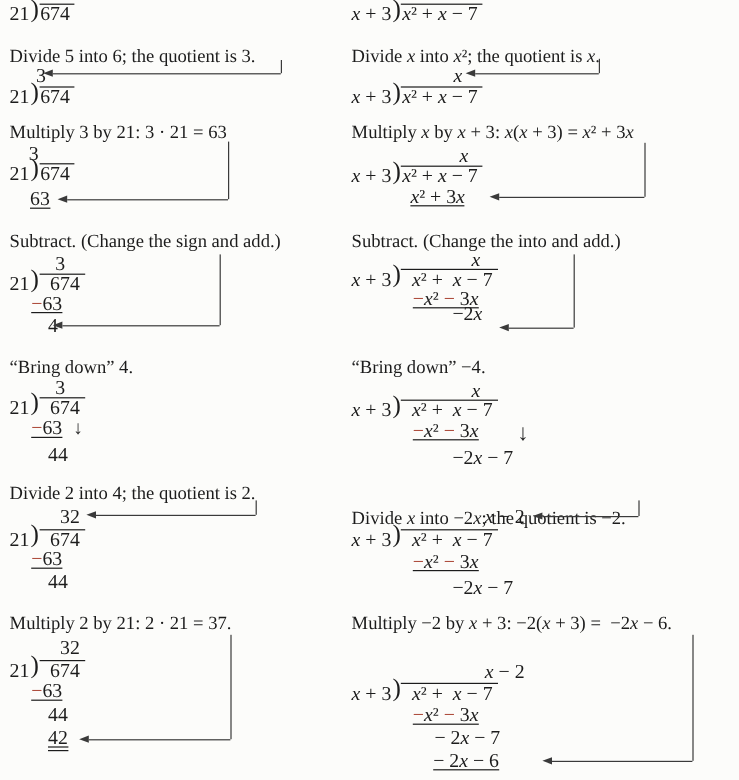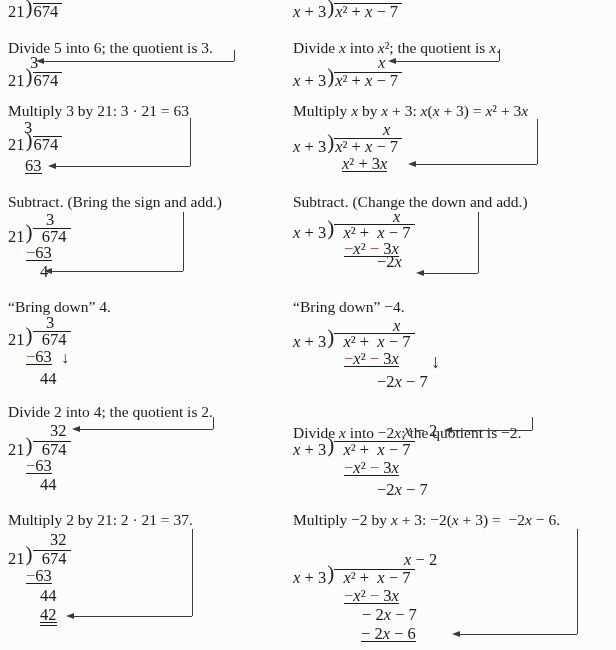--- a/index.html
+++ b/index.html
@@ -40,21 +40,21 @@
     <div class="row m" style="left:8px;top:72px"><span>21</span><span class="paren">)</span><span class="dvd">674</span></div>
 
     <div class="cap" style="left:8px;top:103px">Multiply 3 by 21: 3 · 21 = 63</div>
     <div class="row m" style="left:24px;top:120px">3</div>
     <div class="row m" style="left:8px;top:136px"><span>21</span><span class="paren">)</span><span class="dvd">674</span></div>
     <div class="row m" style="left:25px;top:158px"><span class="u">63</span></div>
     <div class="vl" style="left:190px;top:118px;height:48px"></div>
     <div class="hl" style="left:56px;top:166px;width:134px"></div>
     <div class="ah" style="left:48px;top:163px"></div>
 
-    <div class="cap" style="left:8px;top:194px">Subtract. (Bring the sign and add.)</div>
+    <div class="cap" style="left:8px;top:194px">Subtract. (Change the sign and add.)</div>
     <div class="row m" style="left:46px;top:212px">3</div>
     <div class="row m" style="left:8px;top:228px"><span>21</span><span class="paren">)</span><span class="dvd">  674</span></div>
     <div class="row m" style="left:26px;top:245px"><span class="u"><span class="rm">−</span>63</span></div>
     <div class="row m" style="left:40px;top:264px">4</div>
     <div class="vl" style="left:183px;top:212px;height:59px"></div>
     <div class="hl" style="left:52px;top:271px;width:131px"></div>
     <div class="ah" style="left:44px;top:268px"></div>
 
     <div class="cap" style="left:8px;top:299px">“Bring down” 4.</div>
     <div class="row m" style="left:46px;top:315px">3</div>
@@ -95,21 +95,21 @@
     <div class="row m" style="left:293px;top:72px"><span><i>x</i> + 3</span><span class="paren">)</span><span class="dvd"><i>x</i>² + <i>x</i> − 7</span></div>
 
     <div class="cap" style="left:293px;top:103px">Multiply <i>x</i> by <i>x</i> + 3: <i>x</i>(<i>x</i> + 3) = <i>x</i>² + 3<i>x</i></div>
     <div class="row m" style="left:383px;top:122px"><i>x</i></div>
     <div class="row m" style="left:293px;top:138px"><span><i>x</i> + 3</span><span class="paren">)</span><span class="dvd"><i>x</i>² + <i>x</i> − 7</span></div>
     <div class="row m" style="left:342px;top:156px"><span class="u"><i>x</i>² + 3<i>x</i></span></div>
     <div class="vl" style="left:537px;top:119px;height:45px"></div>
     <div class="hl" style="left:416px;top:164px;width:121px"></div>
     <div class="ah" style="left:408px;top:161px"></div>
 
-    <div class="cap" style="left:293px;top:194px">Subtract. (Change the down and add.)</div>
+    <div class="cap" style="left:293px;top:194px">Subtract. (Change the into and add.)</div>
     <div class="row m" style="left:393px;top:209px"><i>x</i></div>
     <div class="row m" style="left:293px;top:224px"><span><i>x</i> + 3</span><span class="paren">)</span><span class="dvd">  <i>x</i>² +  <i>x</i> − 7</span></div>
     <div class="row m" style="left:344px;top:241px"><span class="u"><span class="rm">−</span><i>x</i>² <span class="rm">−</span> 3<i>x</i></span></div>
     <div class="row m" style="left:377px;top:254px">−2<i>x</i></div>
     <div class="vl" style="left:478px;top:212px;height:61px"></div>
     <div class="hl" style="left:424px;top:273px;width:54px"></div>
     <div class="ah" style="left:416px;top:270px"></div>
 
     <div class="cap" style="left:293px;top:299px">“Bring down” −4.</div>
     <div class="row m" style="left:393px;top:318px"><i>x</i></div>

